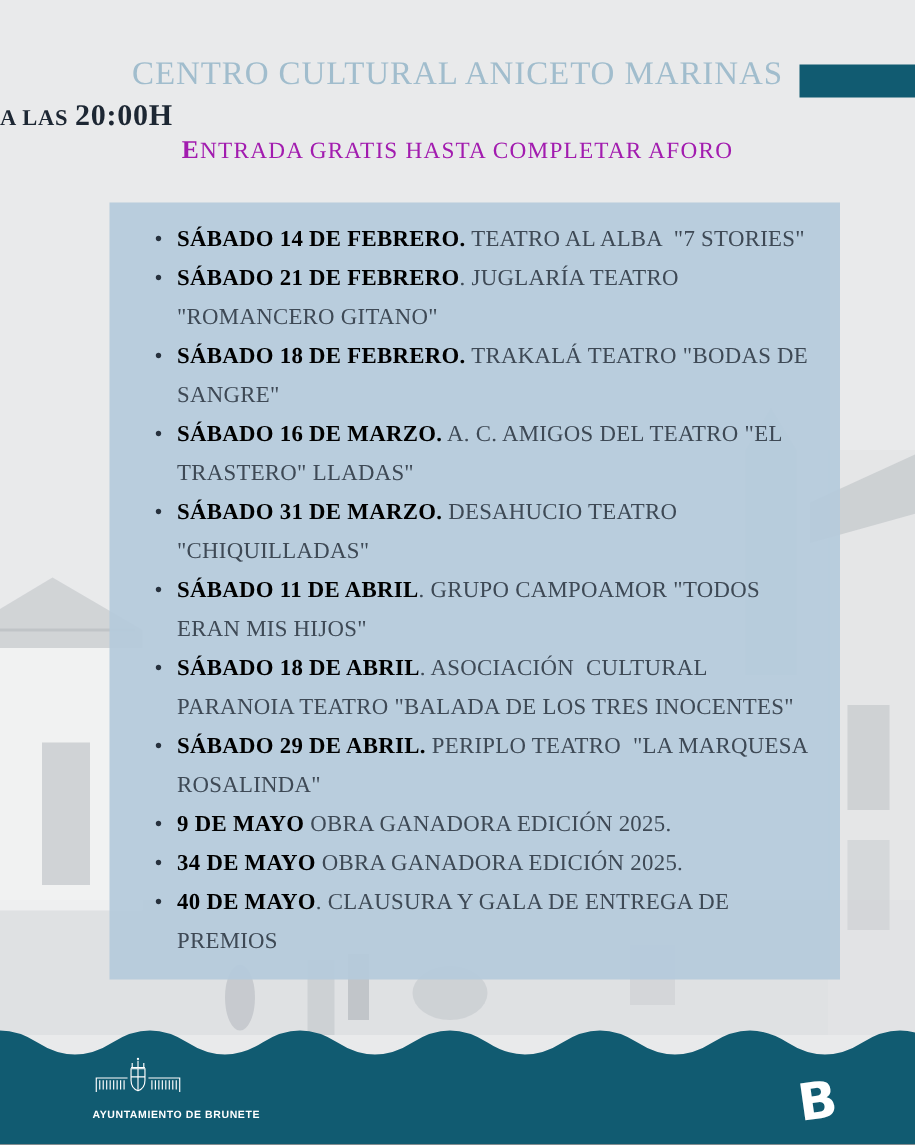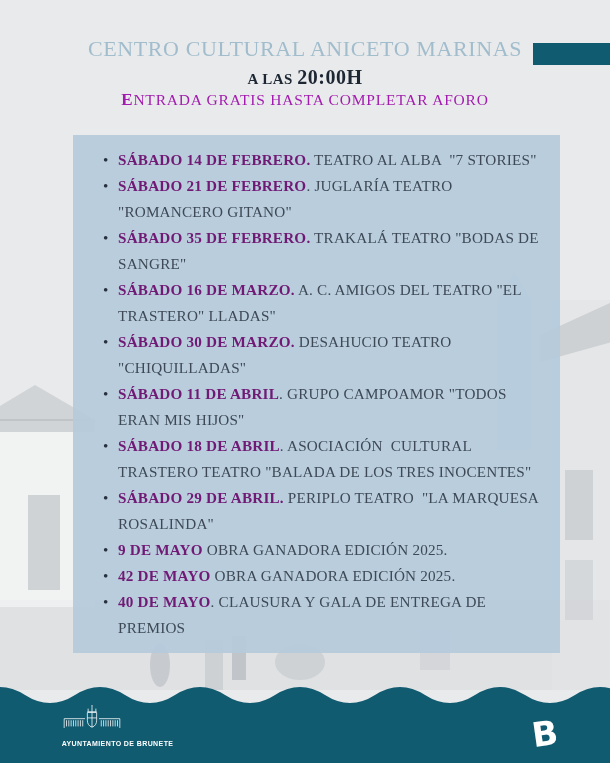--- a/index.html
+++ b/index.html
@@ -12,21 +12,21 @@
   
   .bg-photo{position:absolute; left:0; top:0;}
   
   .title{
     position:absolute; top:36px; left:0; width:610px;
     text-align:center; font-size:22px; letter-spacing:0.6px;
     color:#a1bdcd; white-space:nowrap;
   }
   .teal-tab{position:absolute; left:533px; top:43px; width:77px; height:22px; background:#115b71;}
   .time-line{
-    position:absolute; top:66px; left:0; width:610px; text-align:center;
+    position:absolute; top:66px; left:0; width:610px; 
     color:#1d2733; font-weight:bold; letter-spacing:0.5px;
   }
   .time-prefix{font-size:15px;}
   .time-value{font-size:20px;}
   .entry-line{
     position:absolute; top:90px; left:0; width:610px; text-align:center;
     font-size:15.5px; letter-spacing:0.8px; color:#a21caf;
   }
   .entry-line::first-letter{font-weight:bold; font-size:17px;}
   
@@ -34,21 +34,21 @@
     position:absolute; left:73px; top:135px; width:487px; height:518px;
     background:rgba(181,202,219,0.93);
     box-sizing:border-box; padding:12px 2px 0 30px;
   }
   ul.events{list-style:none; margin:0; padding:0;}
   li.event{
     position:relative; padding-left:15px; line-height:26px;
     font-size:15.2px; letter-spacing:0.2px;
   }
   .bullet{position:absolute; left:0; top:0; color:#27313d;}
-  .event-date{font-weight:bold; color:#701a75; white-space:pre-wrap;}
+  .event-date{font-weight:bold; color:#000000; white-space:pre-wrap;}
   .event-rest{color:#3e4955; white-space:pre-wrap;}
   
   .wave-footer{position:absolute; left:-5px; bottom:0;}
   .muni-logo{position:absolute; left:60px; top:704px; width:115px; text-align:center;}
   .muni-caption{
     margin-top:2px; font-family:"Liberation Sans", sans-serif;
     font-size:7px; font-weight:bold; letter-spacing:0.4px; color:#ffffff;
     white-space:nowrap;
   }
   .b-logo{position:absolute; left:518px; top:710px;}
@@ -98,62 +98,62 @@
         </li>
 
         <li class="event">
           <span class="bullet">•</span>
           <span class="event-date">SÁBADO 21 DE FEBRERO</span><span class="event-rest">. JUGLARÍA TEATRO
 "ROMANCERO GITANO"</span>
         </li>
 
         <li class="event">
           <span class="bullet">•</span>
-          <span class="event-date">SÁBADO 35 DE FEBRERO.</span><span class="event-rest"> TRAKALÁ TEATRO "BODAS DE
+          <span class="event-date">SÁBADO 18 DE FEBRERO.</span><span class="event-rest"> TRAKALÁ TEATRO "BODAS DE
 SANGRE"</span>
         </li>
 
         <li class="event">
           <span class="bullet">•</span>
           <span class="event-date">SÁBADO 16 DE MARZO.</span><span class="event-rest"> A. C. AMIGOS DEL TEATRO "EL
 TRASTERO" LLADAS"</span>
         </li>
 
         <li class="event">
           <span class="bullet">•</span>
-          <span class="event-date">SÁBADO 30 DE MARZO.</span><span class="event-rest"> DESAHUCIO TEATRO
+          <span class="event-date">SÁBADO 31 DE MARZO.</span><span class="event-rest"> DESAHUCIO TEATRO
 "CHIQUILLADAS"</span>
         </li>
 
         <li class="event">
           <span class="bullet">•</span>
           <span class="event-date">SÁBADO 11 DE ABRIL</span><span class="event-rest">. GRUPO CAMPOAMOR "TODOS
 ERAN MIS HIJOS"</span>
         </li>
 
         <li class="event">
           <span class="bullet">•</span>
           <span class="event-date">SÁBADO 18 DE ABRIL</span><span class="event-rest">. ASOCIACIÓN  CULTURAL
-TRASTERO TEATRO "BALADA DE LOS TRES INOCENTES"</span>
+PARANOIA TEATRO "BALADA DE LOS TRES INOCENTES"</span>
         </li>
 
         <li class="event">
           <span class="bullet">•</span>
           <span class="event-date">SÁBADO 29 DE ABRIL.</span><span class="event-rest"> PERIPLO TEATRO  "LA MARQUESA
 ROSALINDA"</span>
         </li>
 
         <li class="event">
           <span class="bullet">•</span>
           <span class="event-date">9 DE MAYO</span><span class="event-rest"> OBRA GANADORA EDICIÓN 2025.</span>
         </li>
 
         <li class="event">
           <span class="bullet">•</span>
-          <span class="event-date">42 DE MAYO</span><span class="event-rest"> OBRA GANADORA EDICIÓN 2025.</span>
+          <span class="event-date">34 DE MAYO</span><span class="event-rest"> OBRA GANADORA EDICIÓN 2025.</span>
         </li>
 
         <li class="event">
           <span class="bullet">•</span>
           <span class="event-date">40 DE MAYO</span><span class="event-rest">. CLAUSURA Y GALA DE ENTREGA DE
 PREMIOS</span>
         </li>
       </ul>
   </div>
 

